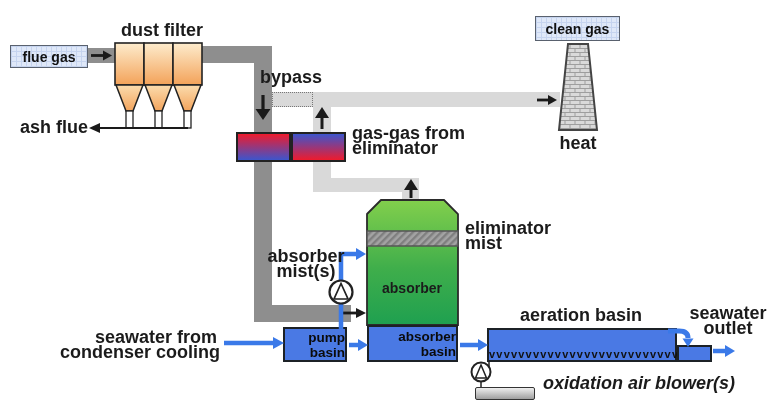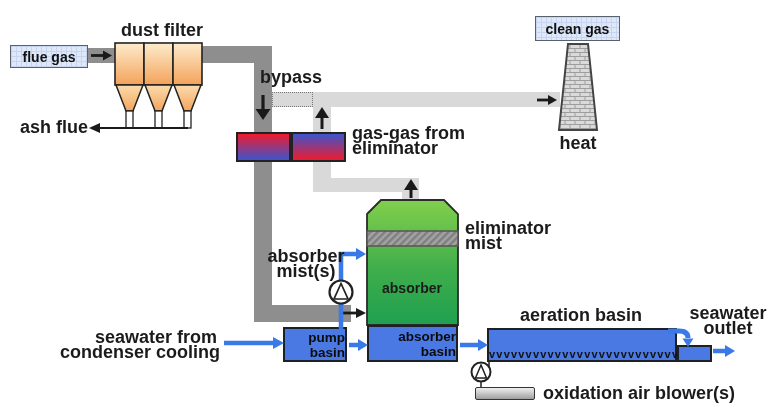--- a/index.html
+++ b/index.html
@@ -198,15 +198,15 @@
   </div>
   <div class="lbl r" style="left:60px;top:330px;width:157px;">
     <div>seawater from</div>
     <div>condenser cooling</div>
   </div>
   <div class="lbl c" style="left:511px;top:308px;width:140px;">aeration basin</div>
   <div class="lbl c" style="left:682px;top:306px;width:92px;">
     <div>seawater</div>
     <div>outlet</div>
   </div>
-  <div class="lbl l" style="left:543px;top:386px;width:180px;">oxidation air blower(s)</div>
+  <div class="lbl l" style="left:543px;top:376px;width:180px;font-style:italic;">oxidation air blower(s)</div>
 
 </div>
 
 </body></html>

